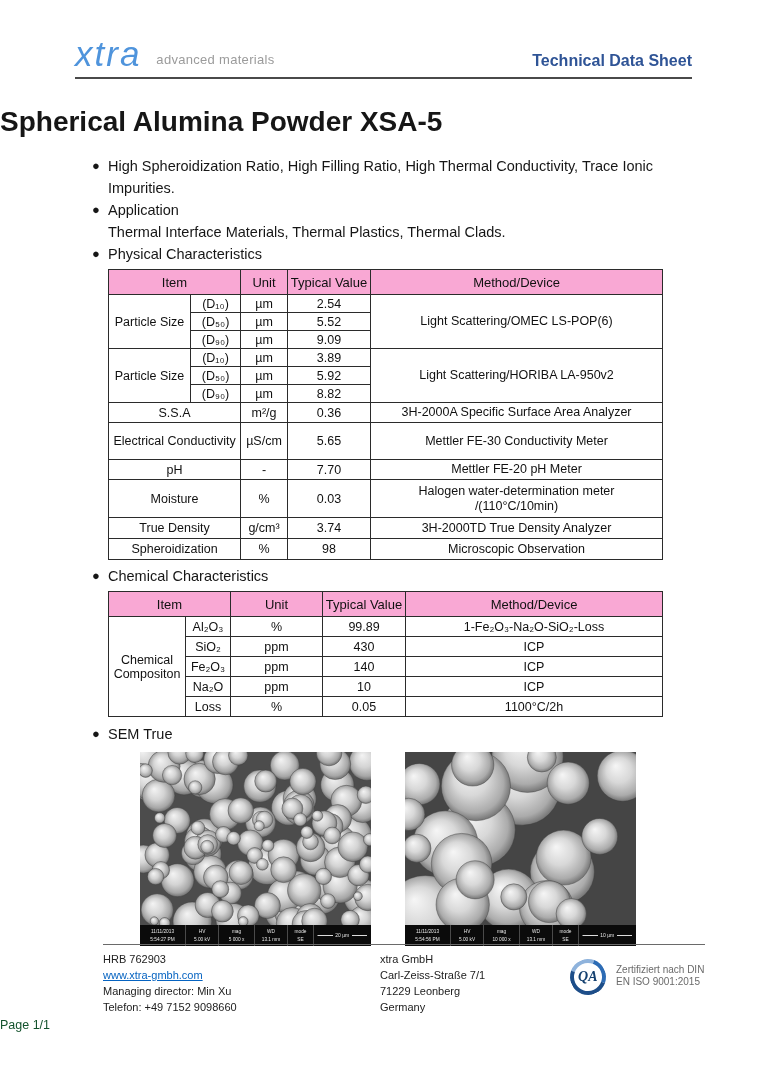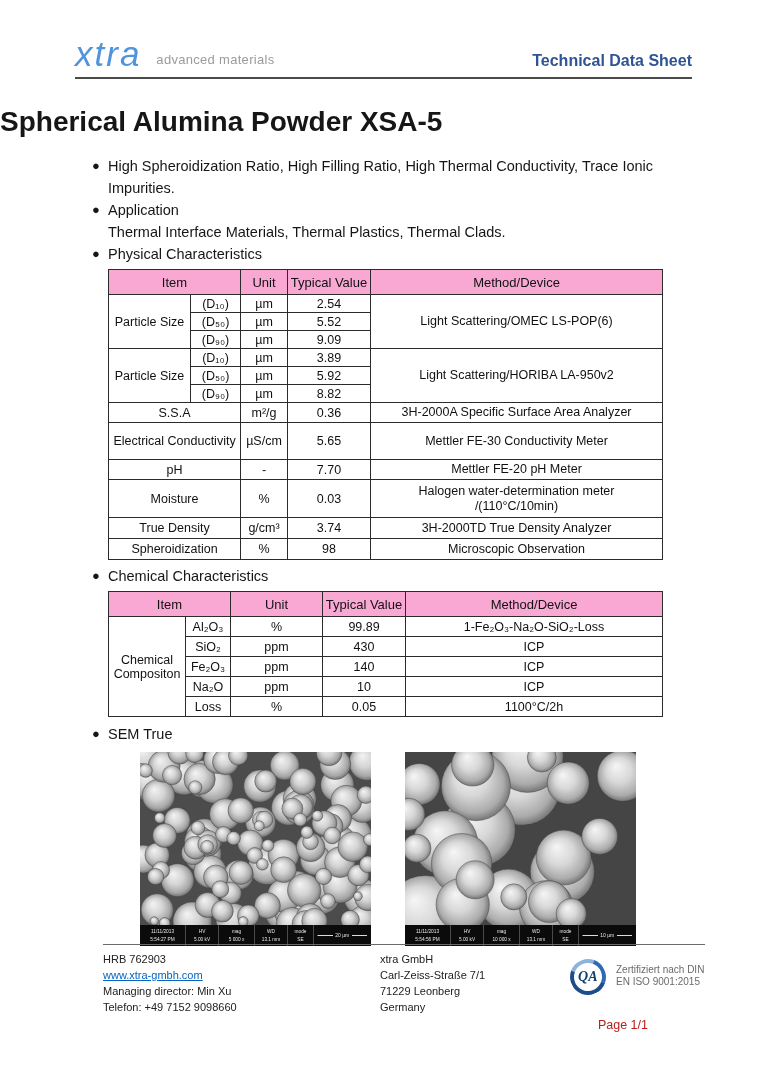--- a/index.html
+++ b/index.html
@@ -50,21 +50,21 @@
   .footer{position:absolute;left:86px;top:944px;width:602px;margin-left:17px;}
   .f-rule{border:none;border-top:1.5px solid #6a6a6a;margin:0 0 6px 0;}
   .f-cols{display:flex;font-size:11px;line-height:16px;color:#222;}
   .f-col1{width:277px;}
   .f-col2{width:190px;}
   .f-link{color:#0563c1;text-decoration:underline;}
   .f-cert{display:flex;align-items:flex-start;gap:10px;padding-top:8px;}
   .badge{width:36px;height:36px;border-radius:50%;border:4px solid #1d4e89;border-top-color:#8fb3dc;border-right-color:#2d6cb5;background:#fff;display:flex;align-items:center;justify-content:center;transform:rotate(-25deg);box-sizing:border-box;}
   .badge span{transform:rotate(25deg);font-family:"Liberation Serif","DejaVu Serif",serif;font-style:italic;font-weight:bold;font-size:14px;color:#14406f;}
   .cert-text{font-size:10px;line-height:12px;color:#6a6a6a;padding-top:5px;}
-  .pageno{position:absolute;left:0;top:1018px;width:648px;text-align:right;font-size:12.5px;color:#b91c1c;}
+  .pageno{position:absolute;left:0;top:1018px;width:648px;text-align:left;font-size:12.5px;color:#14532d;}
 </style>
 </head>
 <body>
 
 <div class="page">
 
   <div class="hdr">
     <div class="hdr-row">
       <span class="logo">xtra</span>
       <span class="tagline">advanced materials</span>

